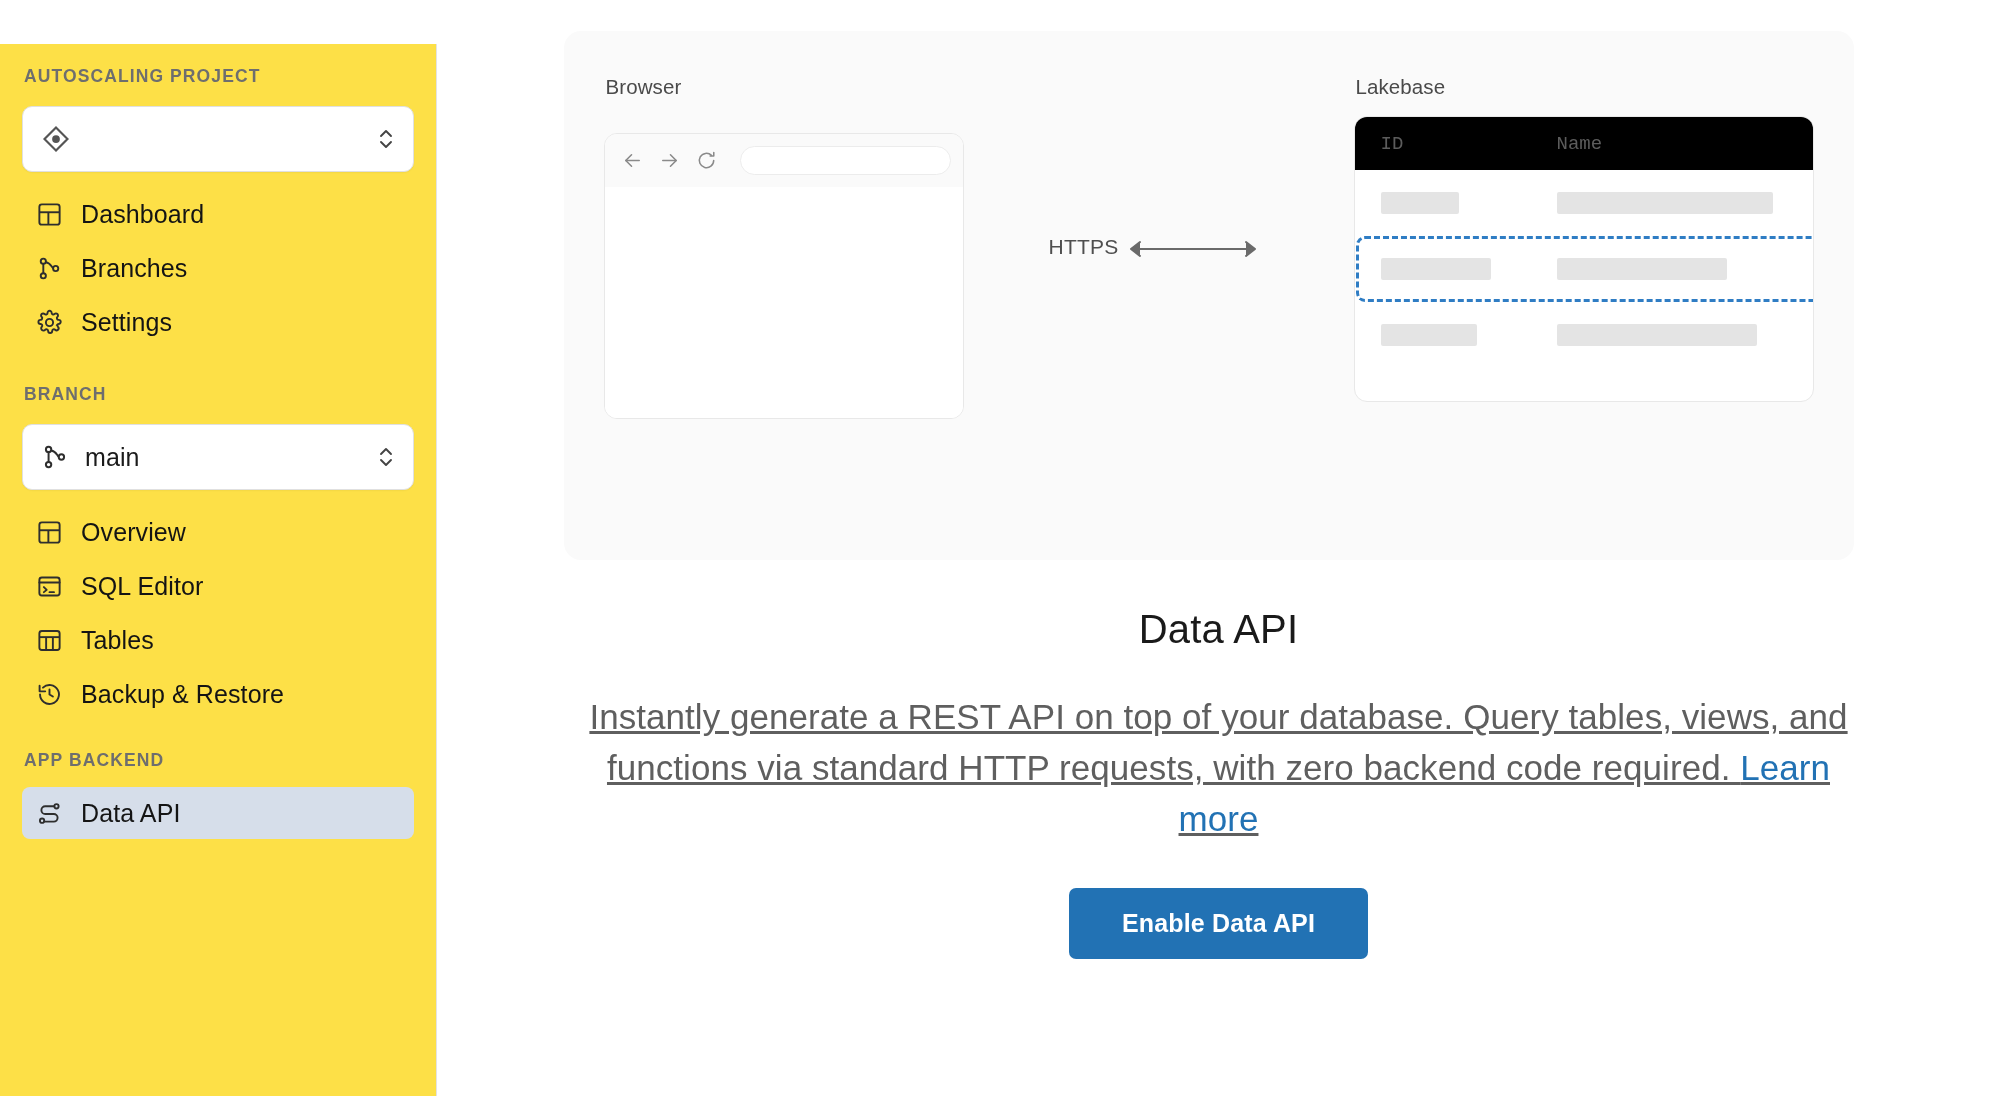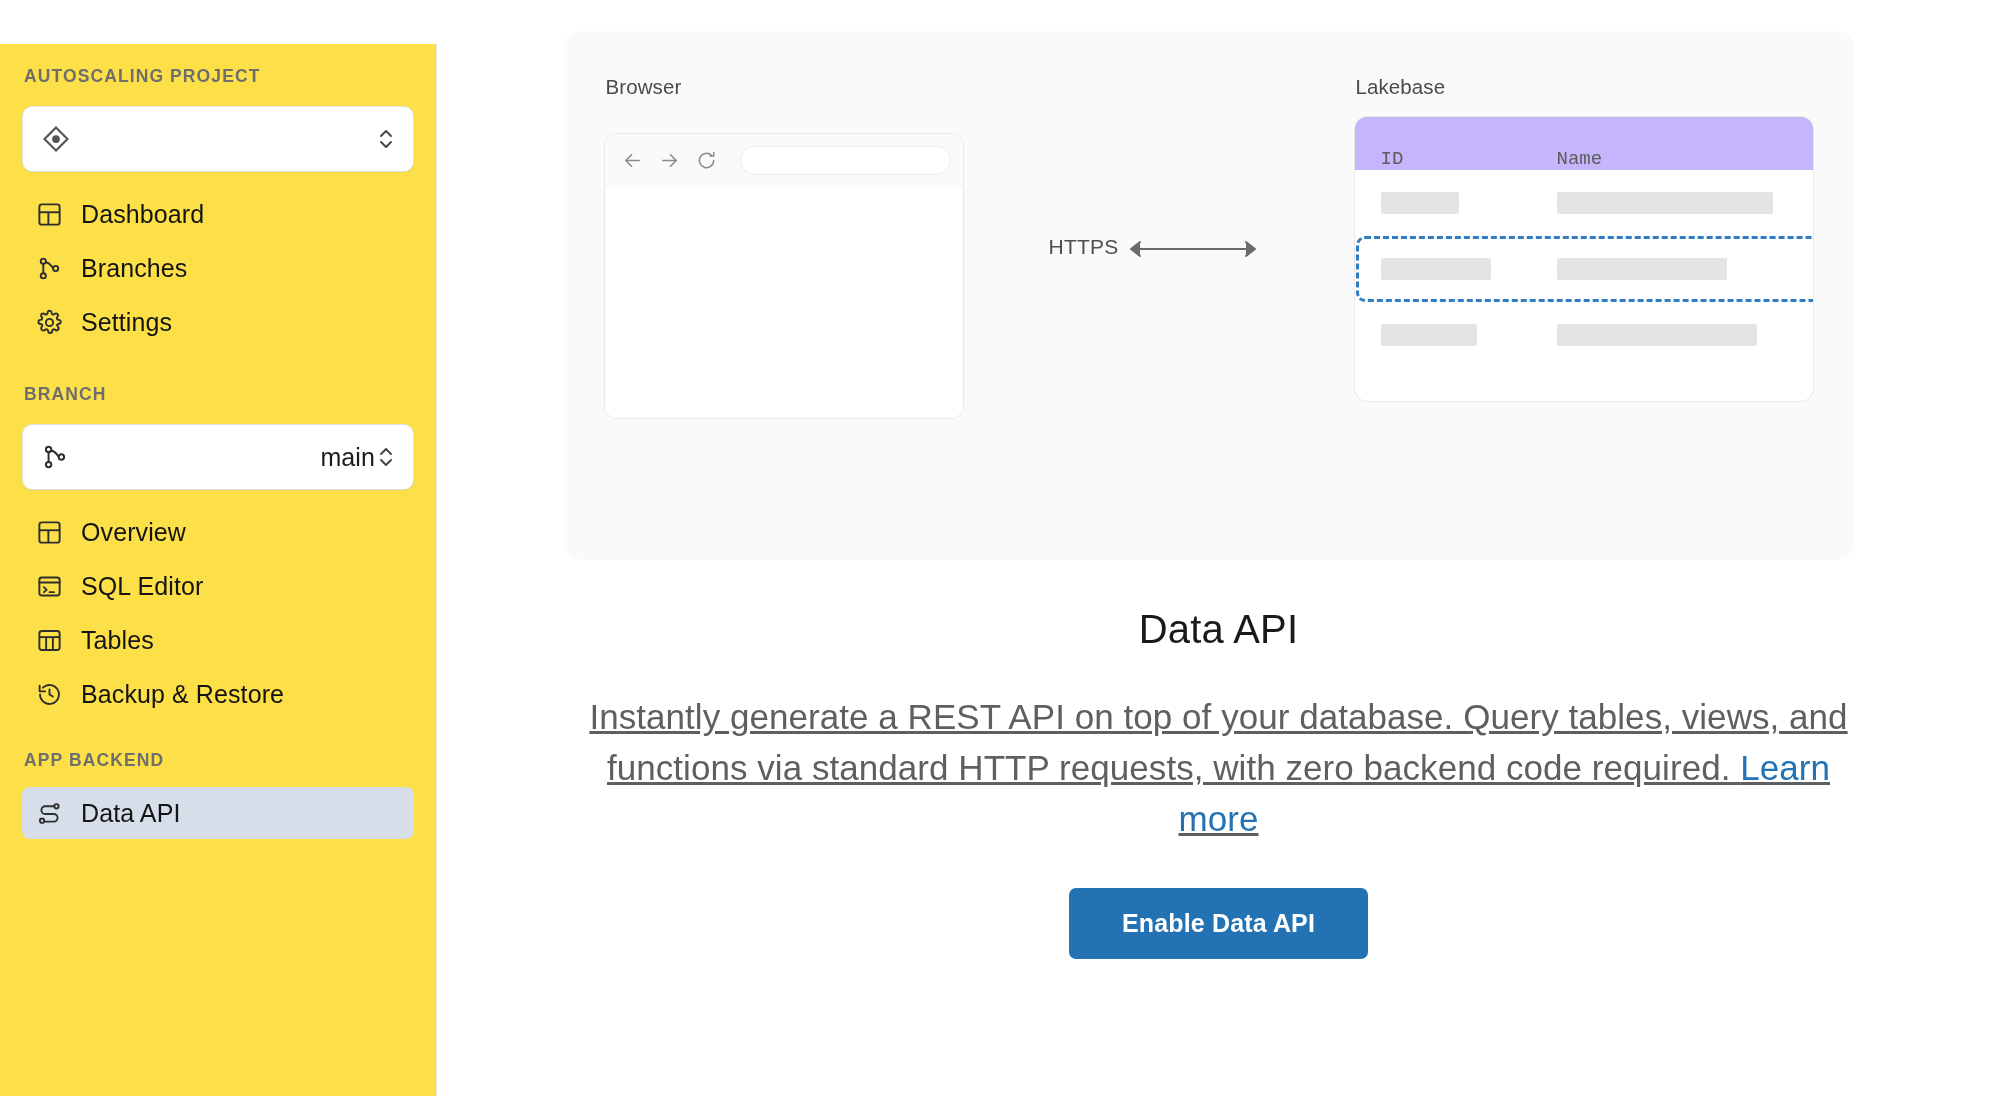--- a/index.html
+++ b/index.html
@@ -31,21 +31,21 @@
     margin-top: 19px;
     height: 66px;
     background: #ffffff;
     border: 1px solid #e0e0e0;
     border-radius: 10px;
     display: flex; align-items: center;
     padding: 0 16px 0 18px;
     box-shadow: 0 1px 1.5px rgba(0,0,0,0.045);
   }
   .sb-selector .sel-icon { flex: 0 0 30px; display:flex; align-items:center; }
-  .sb-selector .sel-body { flex: 1 1 auto; padding-left: 14px; overflow: hidden; text-align: right; }
+  .sb-selector .sel-body { flex: 1 1 auto; padding-left: 14px; overflow: hidden; }
   .sb-selector .sel-chev { flex: 0 0 22px; display:flex; align-items:center; justify-content:center; }
   .blurred-name {
     height: 26px; width: 210px; border-radius: 4px;
     background: linear-gradient(90deg,#d8d8d8 0%,#e2e2e2 22%,#dcdcdc 48%,#e6e6e6 72%,#f0f0f0 100%);
     filter: blur(5px); opacity: .92;
   }
   .branch-name { font-size: 25px; color: #1b1b1b; letter-spacing: .1px; }
 
   .nav-group { margin-top: 16px; }
   .nav-item {
@@ -134,22 +134,22 @@
   .lake-col { flex: 0 0 auto; }
   .lake-card {
     width: 460px; height: 286px;
     background: #ffffff;
     border: 1px solid #e8e8e8;
     border-radius: 13px;
     overflow: hidden;
     position: relative;
   }
   .lake-head {
-    height: 53px; background: #c4b5fd;
-    display: flex; align-items: flex-end;
+    height: 53px; background: #000000;
+    display: flex; align-items: center;
     padding: 0 26px;
   }
   .lake-head span {
     font-family: "Liberation Mono", "DejaVu Sans Mono", monospace;
     font-size: 19px; color: #5c5c5c;
   }
   .lake-head .h-id { flex: 0 0 176px; }
   .lake-rows { padding: 0; position: relative; }
   .lake-row {
     height: 66px; display: flex; align-items: center;

